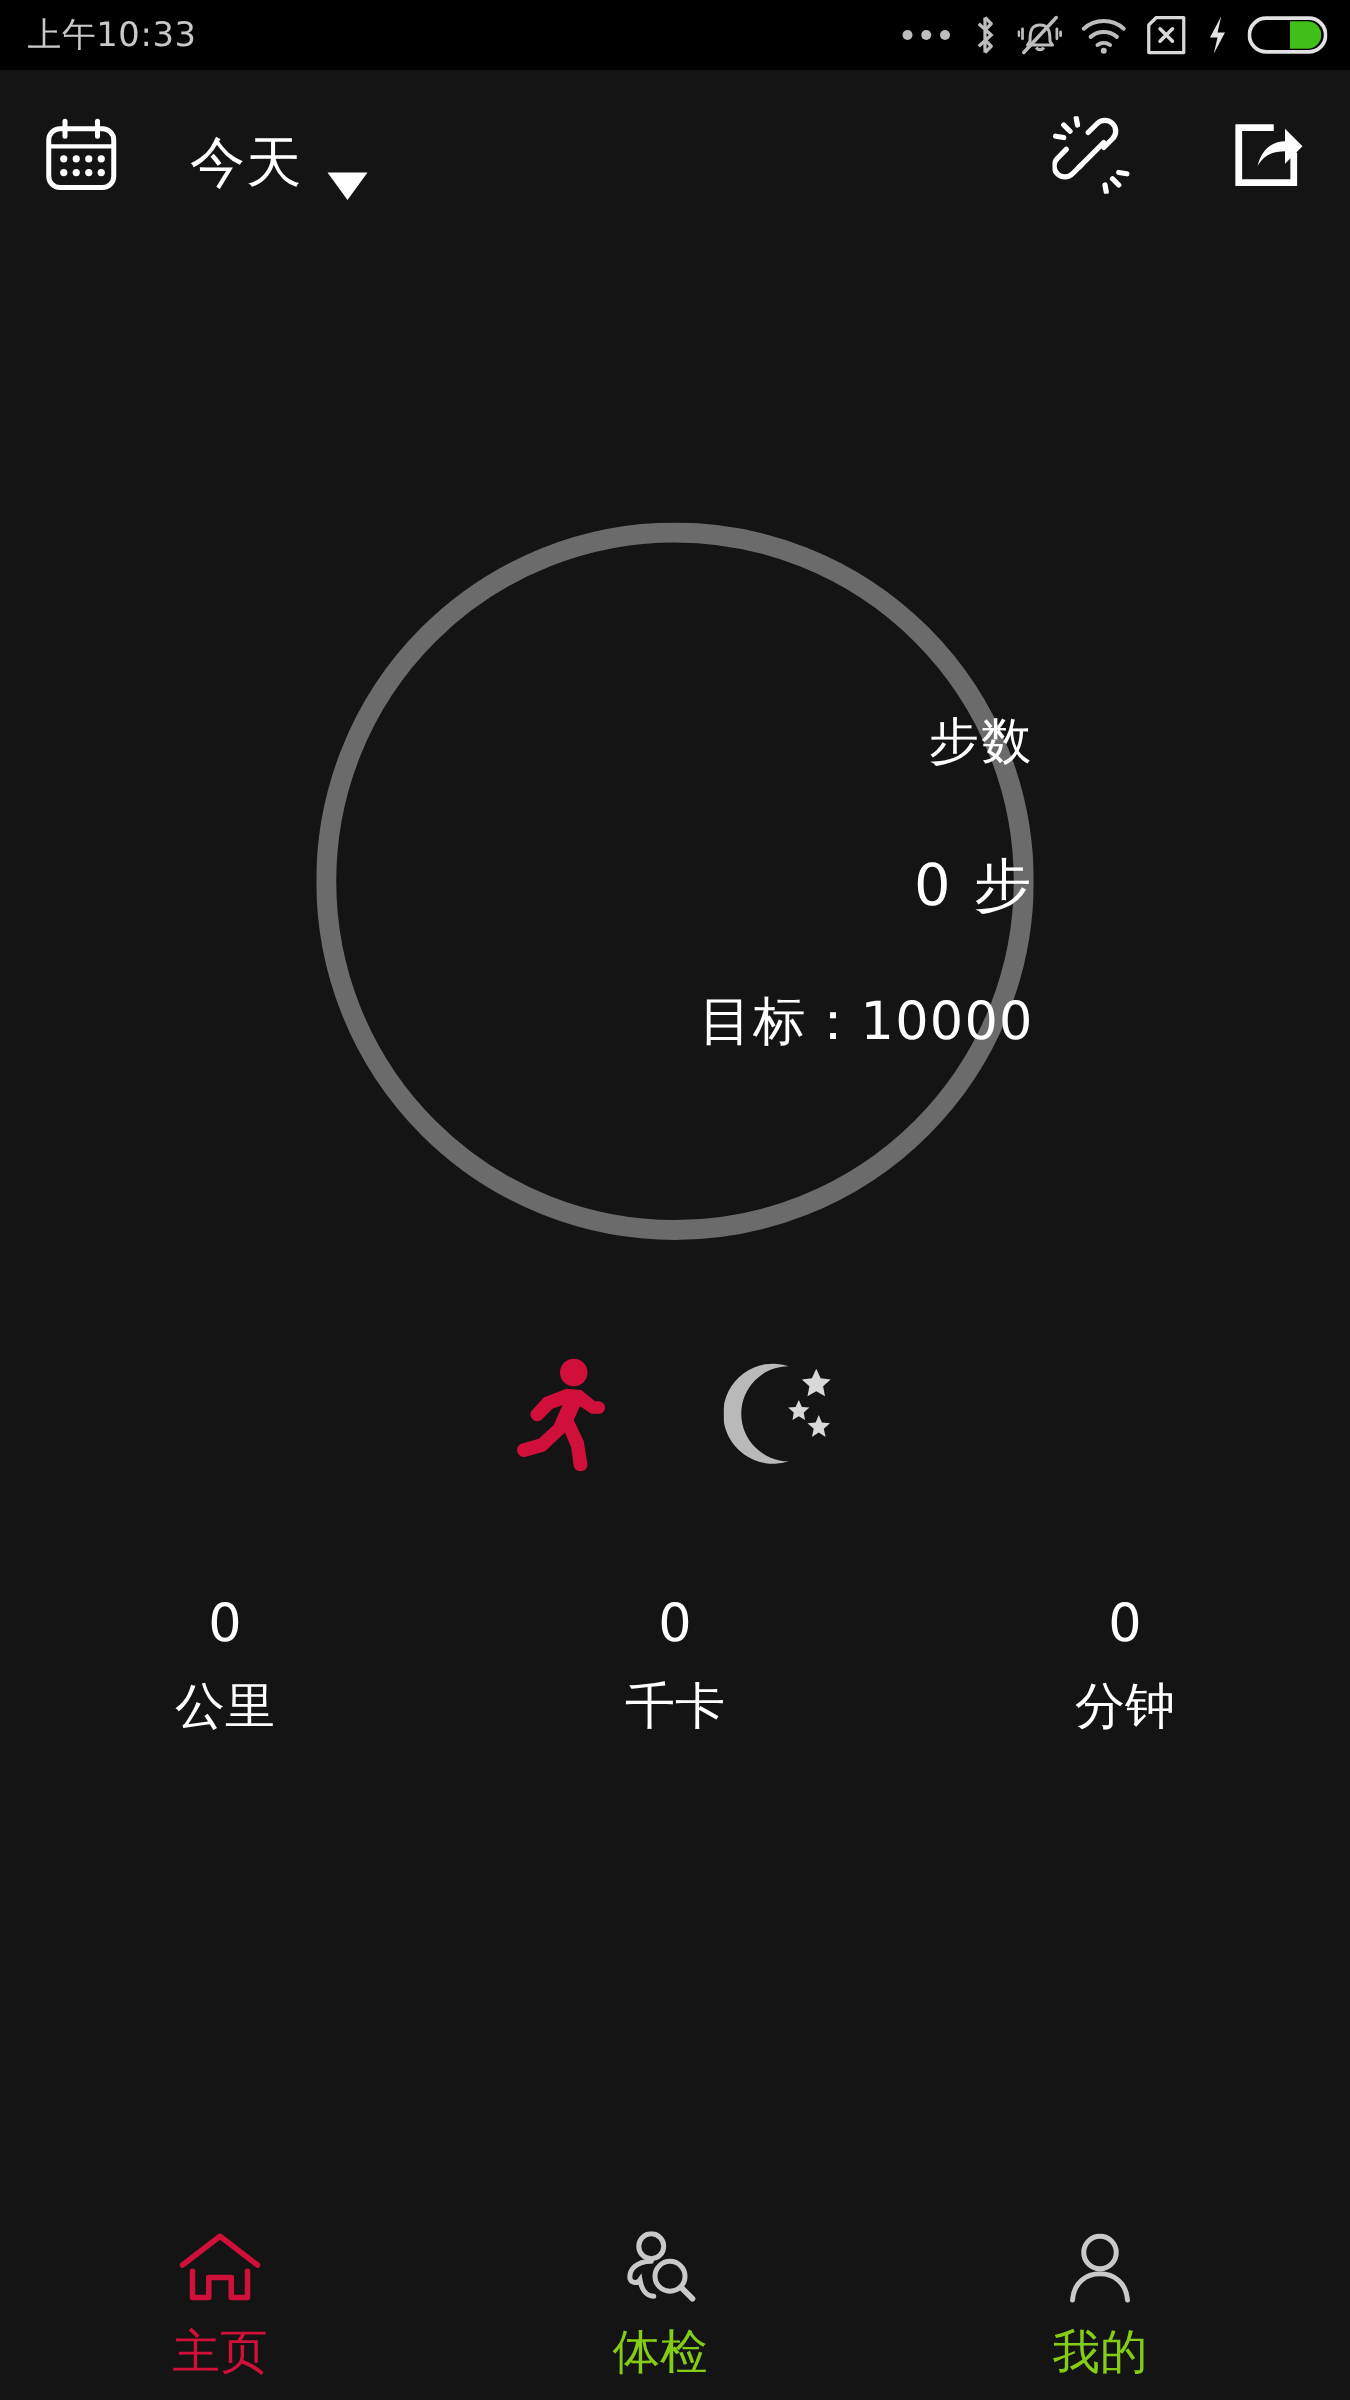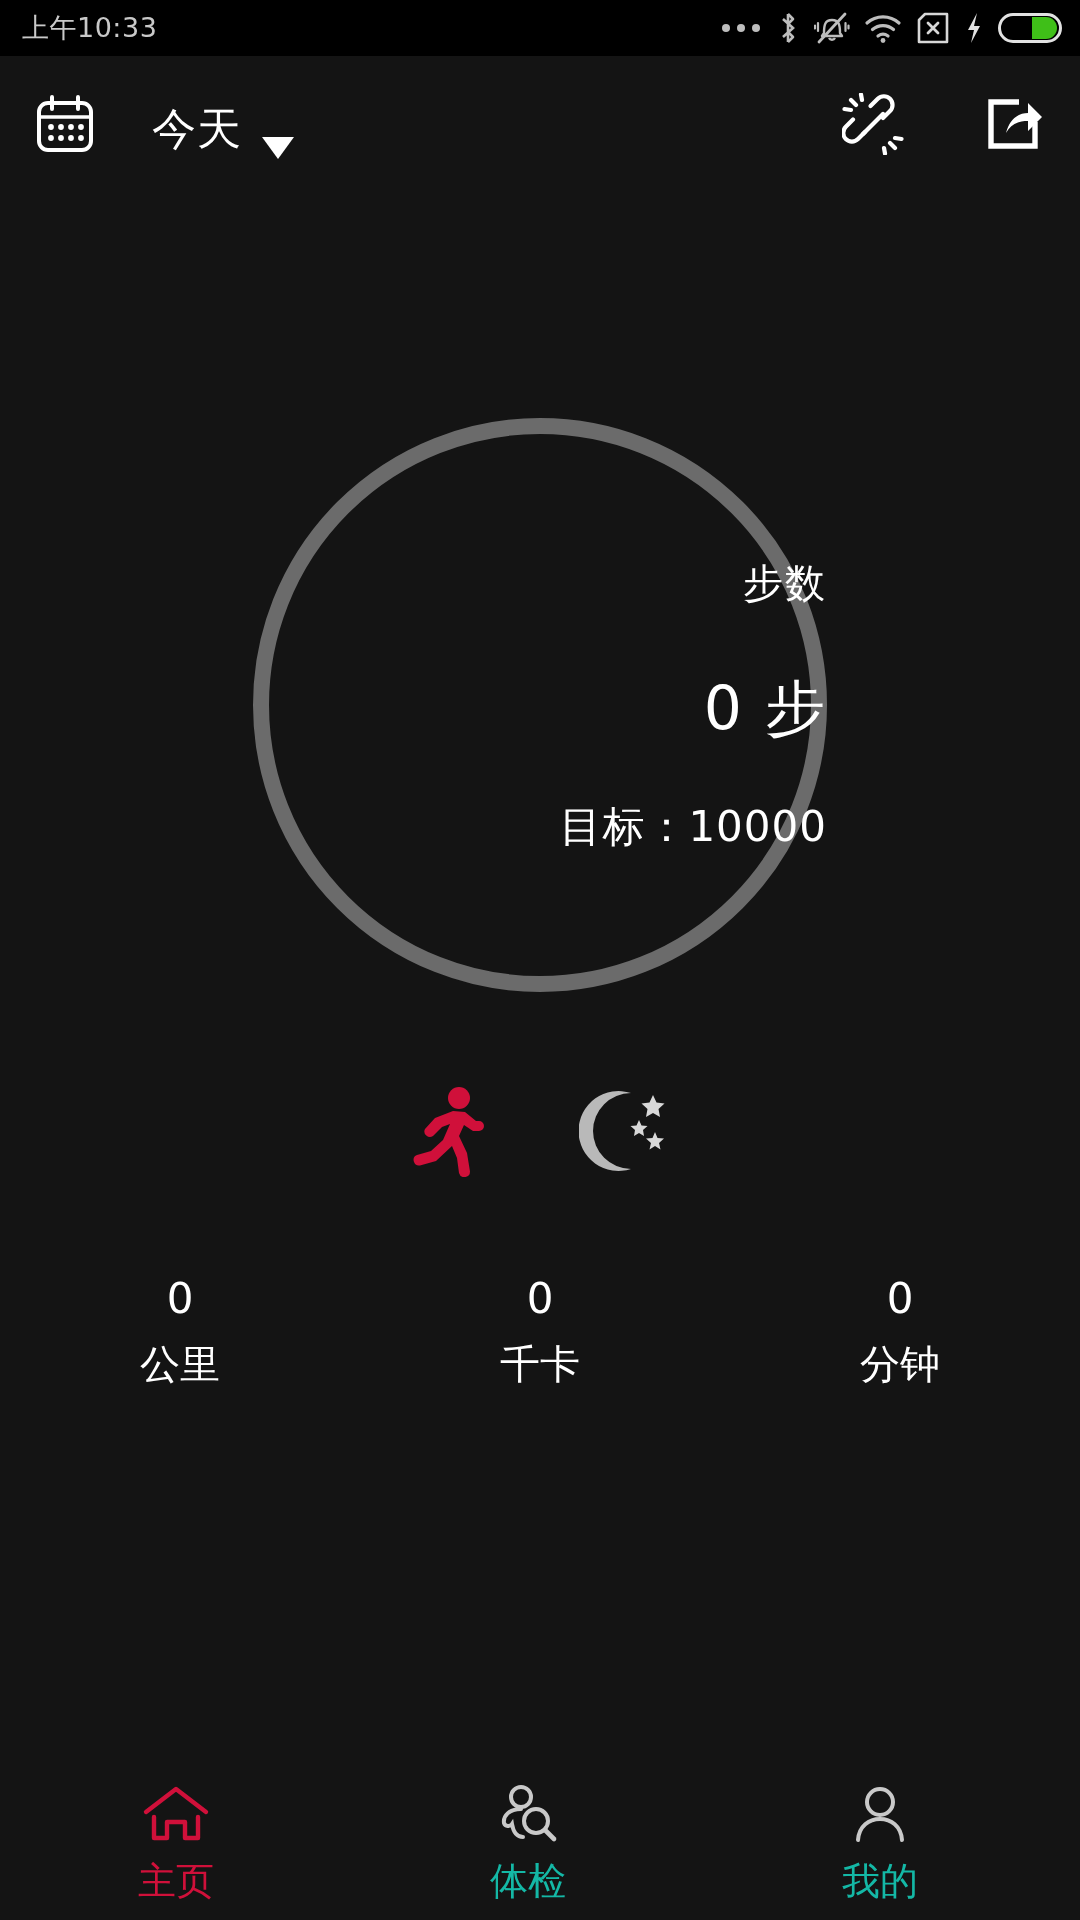--- a/index.html
+++ b/index.html
@@ -68,21 +68,21 @@
     position:absolute; inset:0;
     display:flex; flex-direction:column; align-items:flex-end;
     justify-content:center;
   }
   .ring-title {
     color:#ffffff; font-size:40px; letter-spacing:2px;
     font-family:"DejaVu Sans","Liberation Sans",sans-serif;
     margin-bottom:58px;
   }
   .ring-value {
-    color:#ffffff; font-size:60px; font-weight:400; letter-spacing:2px;
+    color:#ffffff; font-size:46px; font-weight:400; letter-spacing:2px;
     font-family:"DejaVu Sans","Liberation Sans",sans-serif;
     margin-bottom:49px;
   }
   .ring-goal {
     color:#ffffff; font-size:42px; letter-spacing:1px;
     font-family:"DejaVu Sans","Liberation Sans",sans-serif;
   }
 
   
   .modes {
@@ -112,21 +112,21 @@
     width:1056px; height:156px;
     display:flex; background:#141414;align-items:center;
   }
   .tab {
     flex:1; display:flex; flex-direction:column;
     align-items:center; justify-content:center;
     padding-top:6px;
   }
   .tab-ico { height:62px; display:flex; align-items:center; justify-content:center; }
   .tab-label {
-    margin-top:10px; font-size:38px; color:#14b8a6;
+    margin-top:10px; font-size:38px; color:#84cc16;
     font-family:"DejaVu Sans","Liberation Sans",sans-serif;
   }
   .tab.active .tab-label { color:#d0103a; }
 </style>
 </head>
 <body>
 
 <div id="app">
 
   <div class="statusbar">

